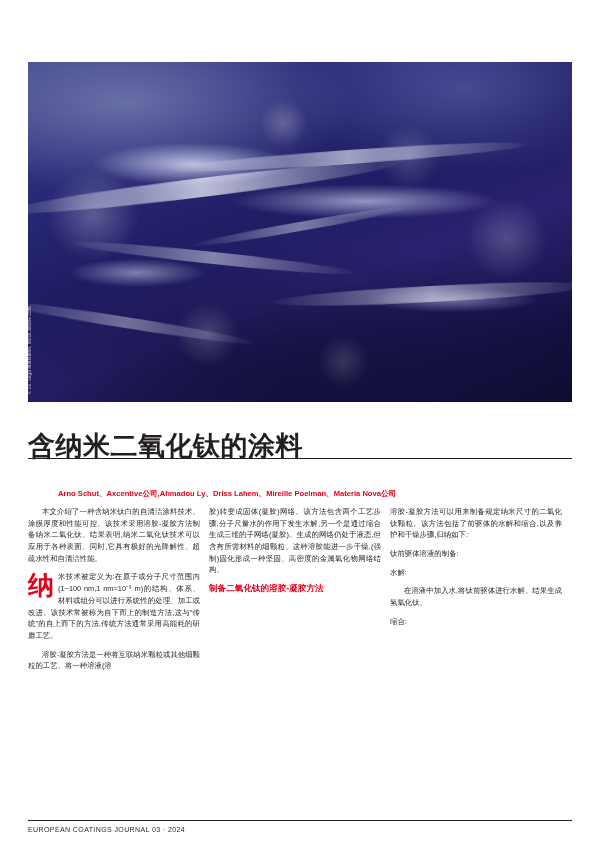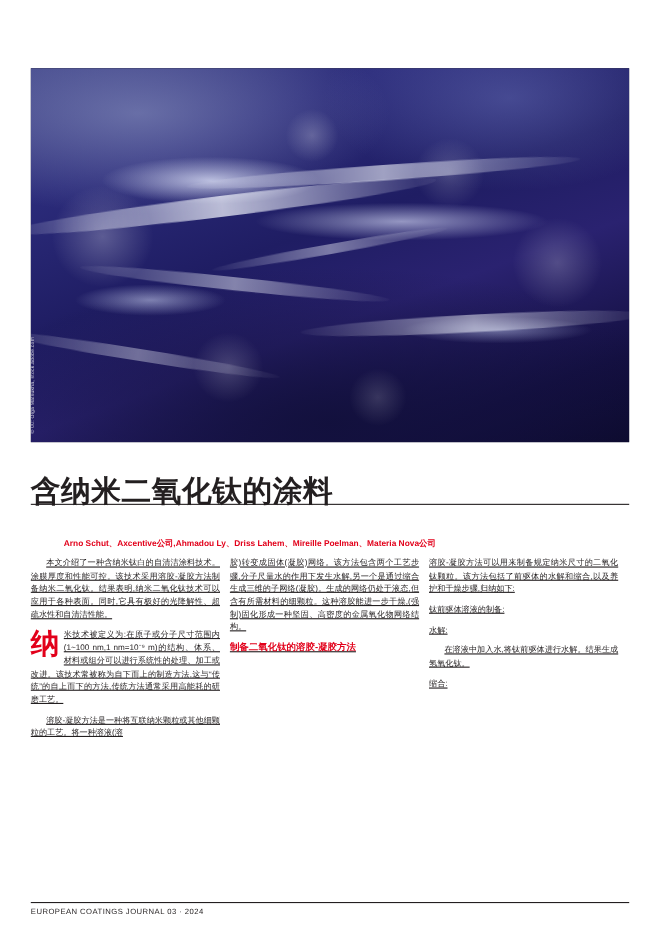--- a/index.html
+++ b/index.html
@@ -155,21 +155,20 @@
 
   
   .columns {
     position: absolute;
     top: 506px;
     left: 28px;
     width: 544px;
     height: 305px;
     display: flex;
     gap: 9px;
-    text-decoration: underline;
   }
   .col {
     width: 172px;
     font-size: 7.4px;
     line-height: 1.58;
     color: #231f20;
     text-align: justify;
     position: relative;
   }
   .col p {

